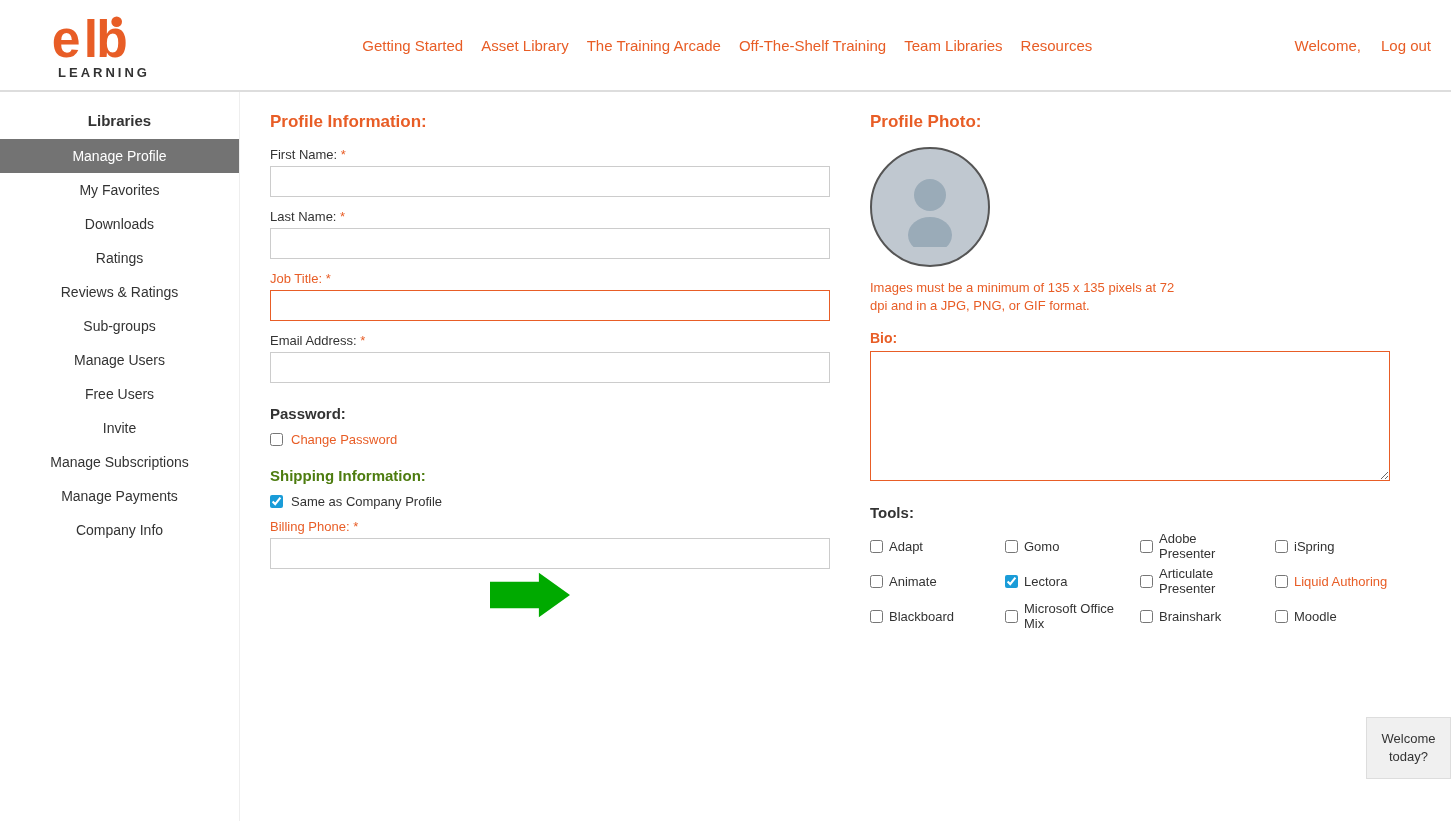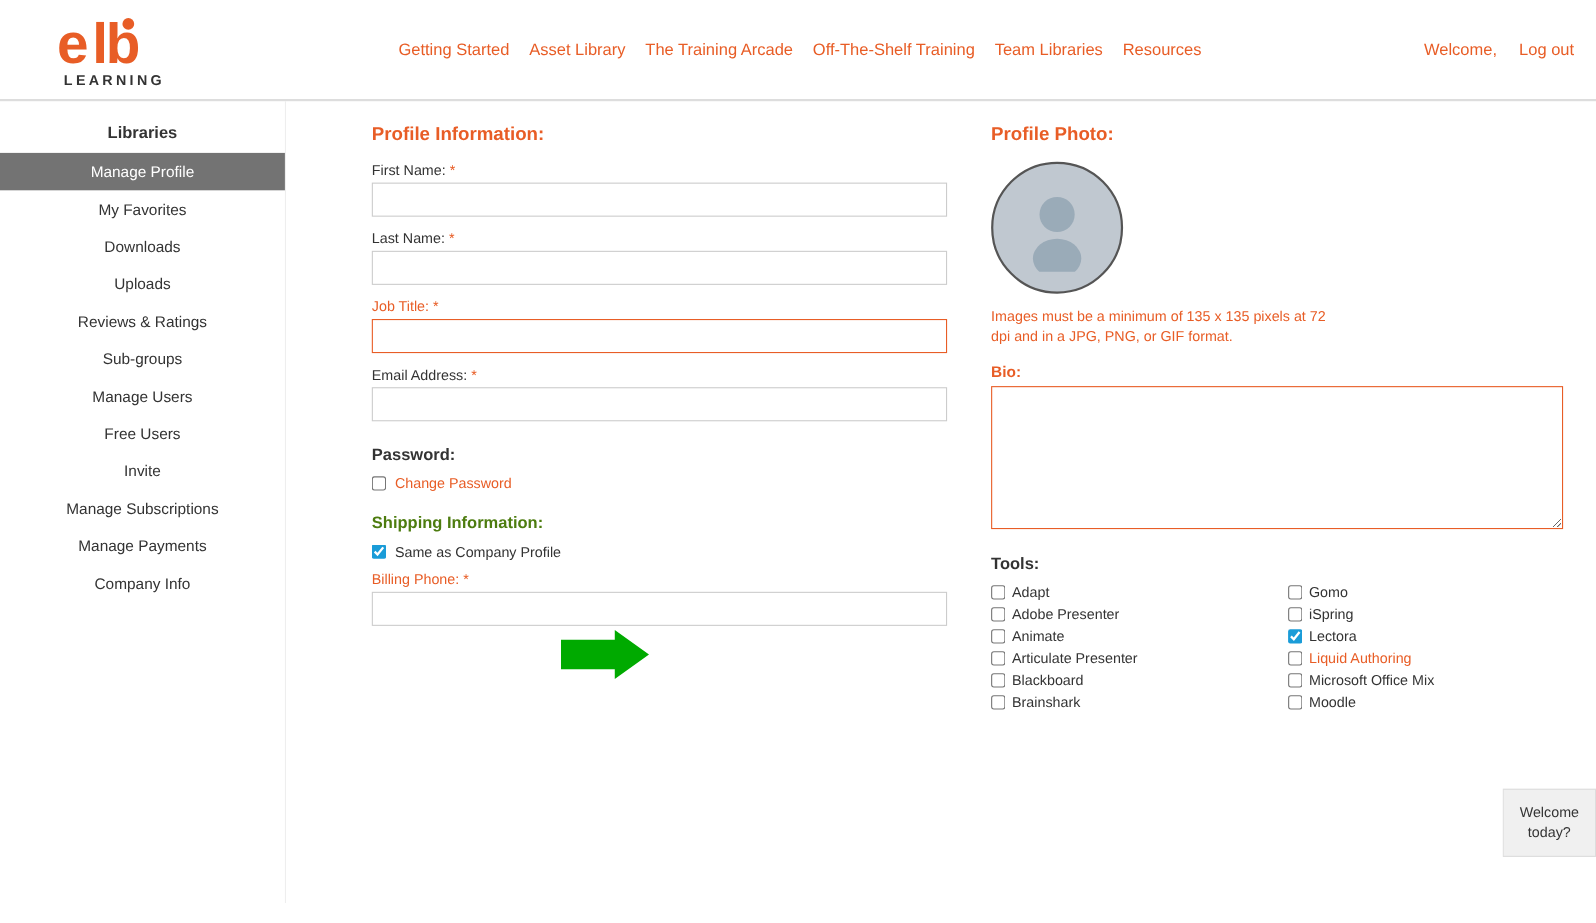--- a/index.html
+++ b/index.html
@@ -62,21 +62,21 @@
     }
 
     
     #main {
       display: flex;
       min-height: calc(100vh - 110px);
     }
 
     
     #sidebar {
-      width: 260px;
+      width: 240px;
       border-right: 1px solid #eee;
       padding: 10px 0;
       flex-shrink: 0;
     }
     .sidebar-section-header {
       text-align: center;
       font-weight: bold;
       color: #333;
       padding: 10px 20px;
       font-size: 15px;
@@ -104,21 +104,20 @@
     }
 
     #content-inner {
       display: flex;
       gap: 40px;
     }
 
     #left-panel {
       flex: 1;
       max-width: 560px;
-      margin-left: 48px;
     }
 
     #right-panel {
       flex: 1;
       max-width: 520px;
     }
 
     .section-title {
       color: #e85d26;
       font-size: 17px;
@@ -236,21 +235,21 @@
     
     .tools-title {
       font-weight: bold;
       font-size: 15px;
       color: #333;
       margin-top: 20px;
       margin-bottom: 10px;
     }
     .tools-grid {
       display: grid;
-      grid-template-columns: 1fr 1fr;
+      grid-template-columns: 1fr 1fr 1fr 1fr;
       gap: 5px 20px;
     }
     .tool-item {
       display: flex;
       align-items: center;
       gap: 6px;
       font-size: 13px;
       color: #333;
     }
     .tool-item.orange-text {
@@ -326,21 +325,21 @@
   </div>
 </div>
 
 <div id="main">
 
   <div id="sidebar">
     <div class="sidebar-section-header">Libraries</div>
     <div class="sidebar-item active">Manage Profile</div>
     <div class="sidebar-item">My Favorites</div>
     <div class="sidebar-item">Downloads</div>
-    <div class="sidebar-item">Uploads</div>
+    <div class="sidebar-item">Ratings</div>
     <div class="sidebar-item">Reviews &amp; Ratings</div>
     <div class="sidebar-item">Sub-groups</div>
     <div class="sidebar-item">Manage Users</div>
     <div class="sidebar-item">Free Users</div>
     <div class="sidebar-item">Invite</div>
     <div class="sidebar-item">Manage Subscriptions</div>
     <div class="sidebar-item">Manage Payments</div>
     <div class="sidebar-item">Company Info</div>
   </div>
 

